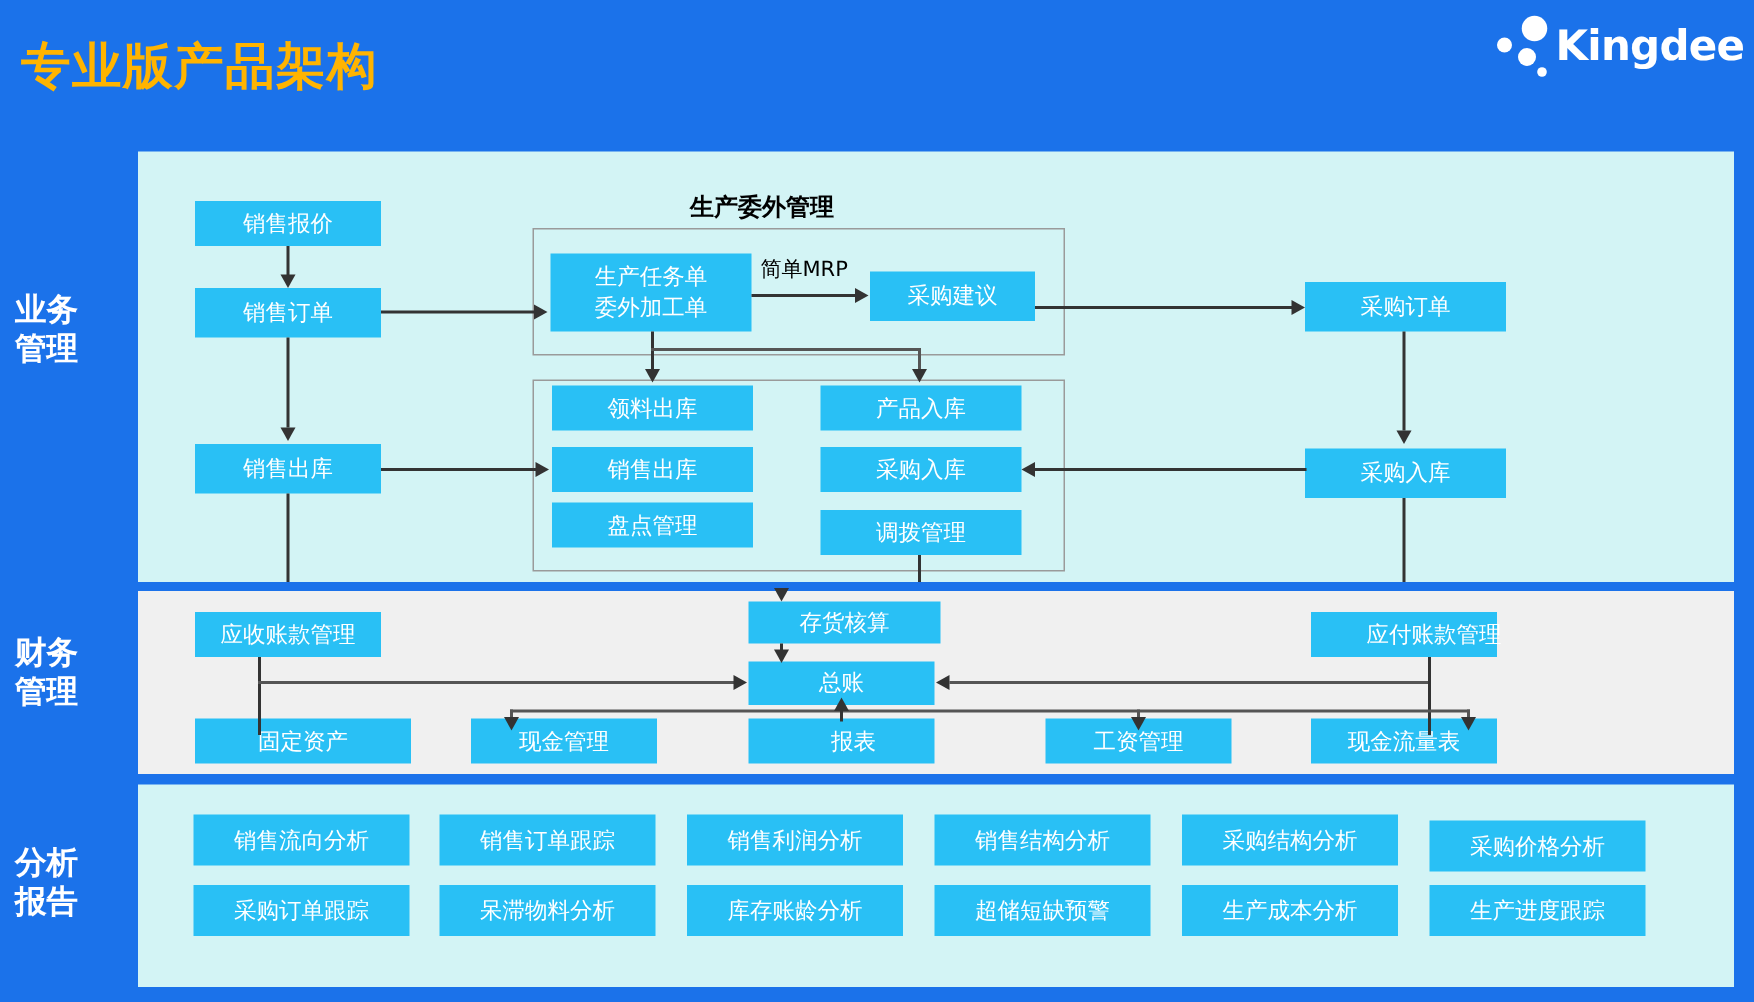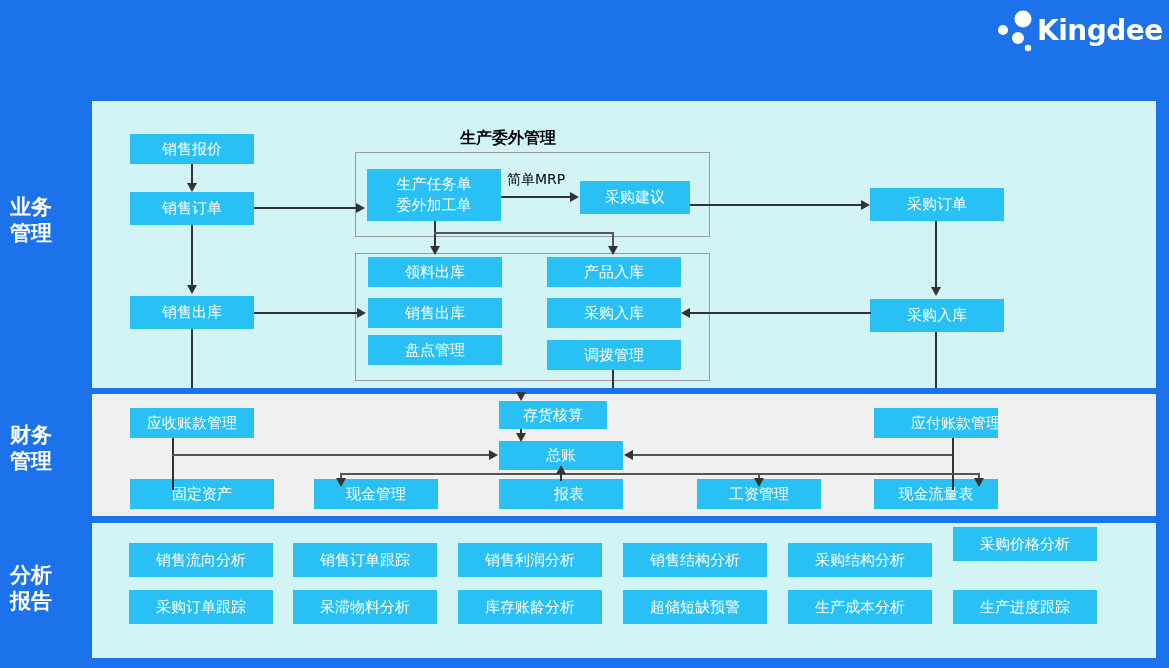--- a/index.html
+++ b/index.html
@@ -73,20 +73,21 @@
   .arrow.down  { border-left: 5px solid transparent; border-right: 5px solid transparent; border-top: 9px solid #333; }
   .arrow.up    { border-left: 5px solid transparent; border-right: 5px solid transparent; border-bottom: 9px solid #333; }
   .arrow.right { border-top: 5px solid transparent; border-bottom: 5px solid transparent; border-left: 9px solid #333; }
   .arrow.left  { border-top: 5px solid transparent; border-bottom: 5px solid transparent; border-right: 9px solid #333; }
 </style>
 </head>
 <body>
 
 <div id="root">
 
+  <div class="page-title">专业版产品架构</div>
 
   <div class="logo-wrap">
     <svg class="logo-dots" viewBox="0 0 46 44">
       <circle cx="30" cy="9" r="8.5" fill="#ffffff"></circle>
       <circle cx="10" cy="20" r="5" fill="#ffffff"></circle>
       <circle cx="25" cy="28" r="6" fill="#ffffff"></circle>
       <circle cx="35" cy="38" r="3.2" fill="#ffffff"></circle>
     </svg>
     <div class="logo-text">Kingdee</div>
   </div>
@@ -166,21 +167,21 @@
     <div class="ln h" style="left:598px; top:211px; width:181px;"></div>
     <div class="arrow left" style="left:589px; top:207px;"></div>
 
     <div class="ln v" style="left:843px; top:231px; height:56px;"></div>
 
     <div class="ln v" style="left:520px; top:269px; height:18px;"></div>
   </div>
 
   <div class="section sec-finance">
     <div class="node" style="left:38px; top:14px; width:124px; height:30px;">应收账款管理</div>
-    <div class="node" style="left:407px; top:7px; width:108px; height:28px;">存货核算</div>
+    <div class="node" style="left:407px; top:7px; width:128px; height:28px;">存货核算</div>
     <div class="node" style="left:782px; top:14px; width:124px; height:30px;padding-left:40px;">应付账款管理</div>
     <div class="node" style="left:407px; top:47px; width:124px; height:29px;">总账</div>
     <div class="node" style="left:38px; top:85px; width:144px; height:30px;">固定资产</div>
     <div class="node" style="left:222px; top:85px; width:124px; height:30px;">现金管理</div>
     <div class="node" style="left:407px; top:85px; width:124px; height:30px;padding-left:16px;">报表</div>
     <div class="node" style="left:605px; top:85px; width:124px; height:30px;">工资管理</div>
     <div class="node" style="left:782px; top:85px; width:124px; height:30px;">现金流量表</div>
 
     <div class="arrow down" style="left:424px; top:-2px;"></div>
     <div class="ln v" style="left:428px; top:35px; height:6px;"></div>
@@ -205,21 +206,21 @@
     <div class="ln v" style="left:468px; top:79px; height:8px;"></div>
     <div class="arrow up" style="left:464px; top:71px;"></div>
   </div>
 
   <div class="section sec-analysis">
     <div class="node" style="left:37px; top:20px; width:144px; height:34px;">销售流向分析</div>
     <div class="node" style="left:201px; top:20px; width:144px; height:34px;">销售订单跟踪</div>
     <div class="node" style="left:366px; top:20px; width:144px; height:34px;">销售利润分析</div>
     <div class="node" style="left:531px; top:20px; width:144px; height:34px;">销售结构分析</div>
     <div class="node" style="left:696px; top:20px; width:144px; height:34px;">采购结构分析</div>
-    <div class="node" style="left:861px; top:4px; width:144px; height:34px;">采购价格分析</div>
+    <div class="node" style="left:861px; top:24px; width:144px; height:34px;">采购价格分析</div>
 
     <div class="node" style="left:37px; top:67px; width:144px; height:34px;">采购订单跟踪</div>
     <div class="node" style="left:201px; top:67px; width:144px; height:34px;">呆滞物料分析</div>
     <div class="node" style="left:366px; top:67px; width:144px; height:34px;">库存账龄分析</div>
     <div class="node" style="left:531px; top:67px; width:144px; height:34px;">超储短缺预警</div>
     <div class="node" style="left:696px; top:67px; width:144px; height:34px;">生产成本分析</div>
     <div class="node" style="left:861px; top:67px; width:144px; height:34px;">生产进度跟踪</div>
   </div>
 
 </div>

